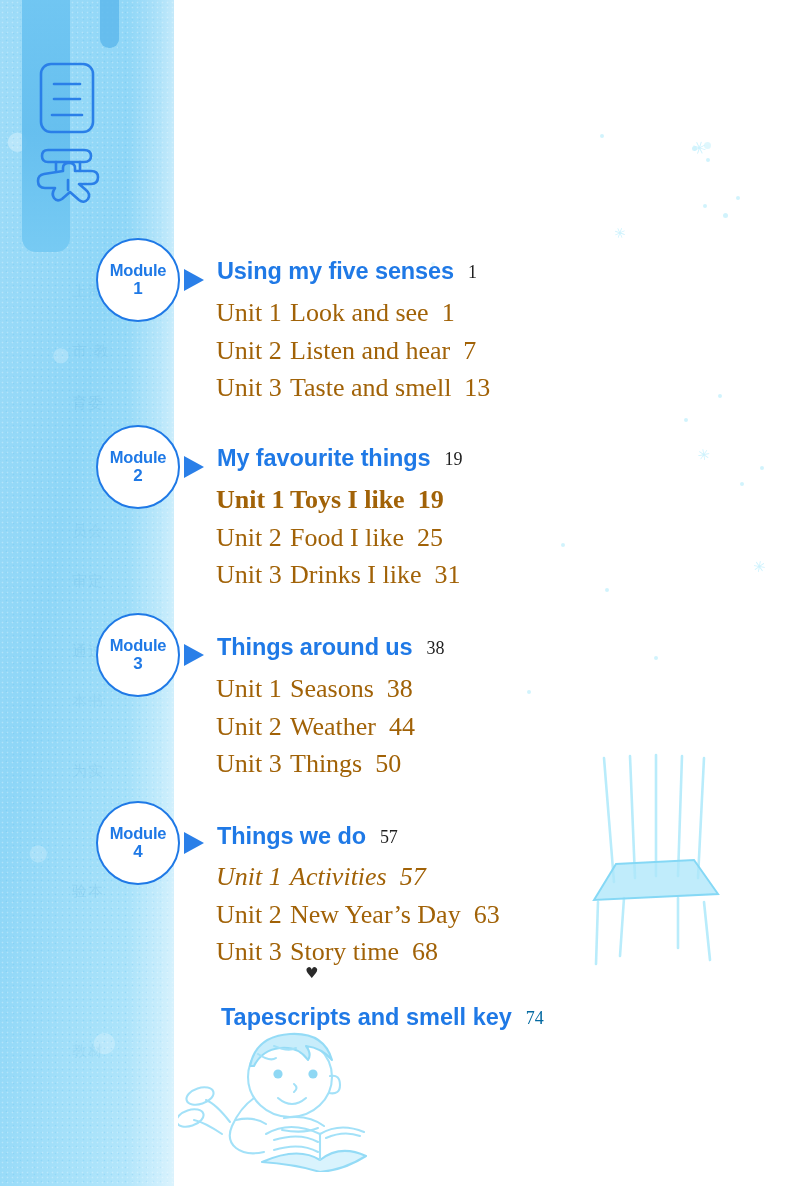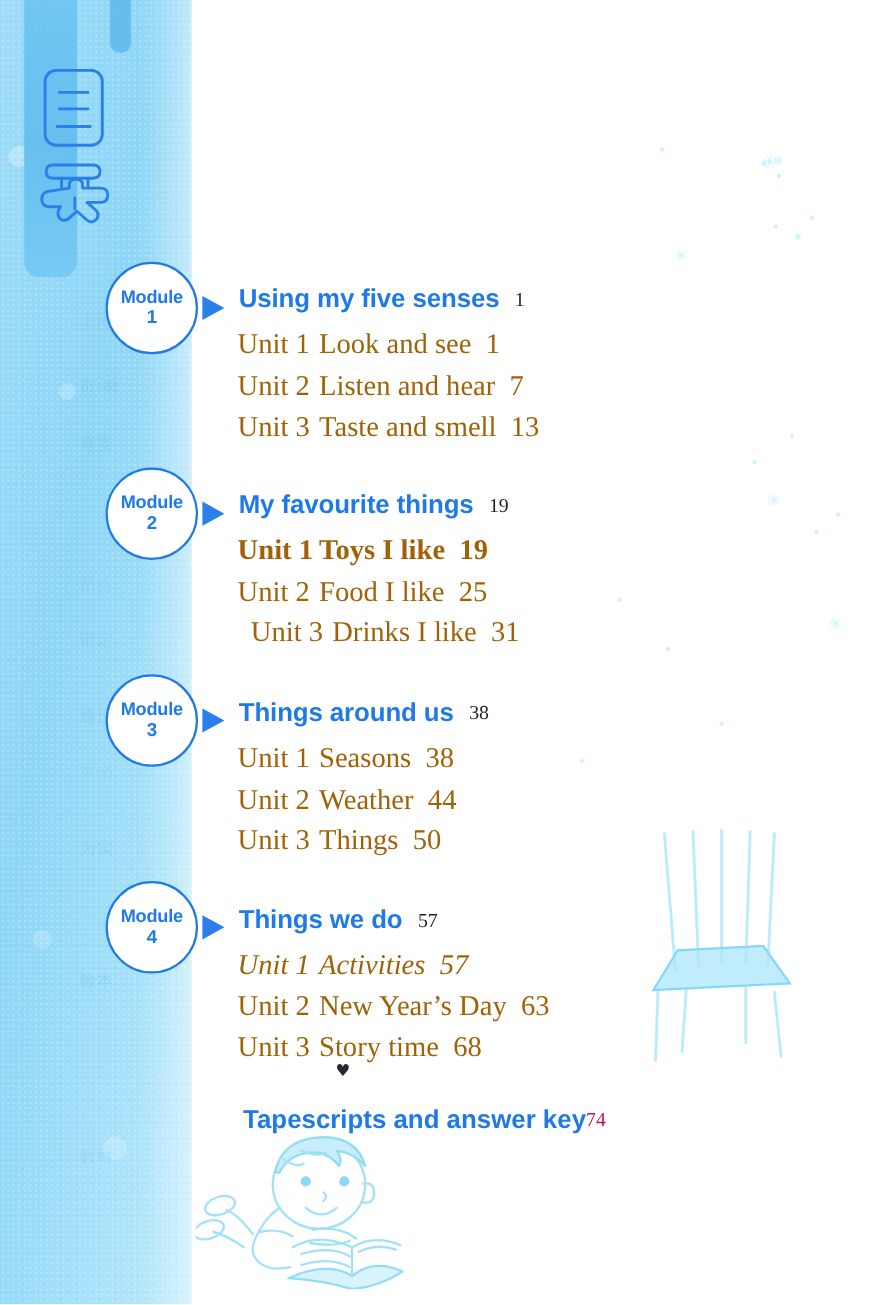--- a/index.html
+++ b/index.html
@@ -197,22 +197,23 @@
     left: 221px; top: 1004px;
     font-family: "Liberation Sans", sans-serif;
     font-weight: bold;
     font-size: 23.5px;
     color: #1f79e6;
     white-space: nowrap;
   }
   .tapescripts .mt-page {
     font-family: "Liberation Serif", serif;
     font-weight: normal;
-    color: #be185d;
+    color: #0369a1;
     font-size: 18px;
+    margin-left: 14px;
     vertical-align: 1px;
   }
 </style>
 </head>
 <body>
 
 <div id="page">
 
   <div class="band"></div>
   <div class="band-noise"></div>
@@ -337,21 +338,21 @@
       <div class="unit-row" style="top: 335.5px;"><span class="u-label">Unit 2</span><span class="u-title">Listen and hear</span><span class="u-page">7</span></div>
       <div class="unit-row" style="top: 373px;"><span class="u-label">Unit 3</span><span class="u-title">Taste and smell</span><span class="u-page">13</span></div>
       <div class="mod-circle" style="top: 425px;">
         <span class="mc-word">Module</span>
         <span class="mc-num">2</span>
       </div>
       <div class="mod-arrow" style="top: 456px;"></div>
       <div class="mod-title" style="top: 445px;"><span>My favourite things</span><span class="mt-page">19</span></div>
       <div class="unit-row" style="top: 485px; font-weight: bold;"><span class="u-label">Unit 1</span><span class="u-title">Toys I like</span><span class="u-page">19</span></div>
       <div class="unit-row" style="top: 522.5px;"><span class="u-label">Unit 2</span><span class="u-title">Food I like</span><span class="u-page">25</span></div>
-      <div class="unit-row" style="top: 560px; margin-left: 12px;"><span class="u-label">Unit 3</span><span class="u-title">Drinks I like</span><span class="u-page">31</span></div>
+      <div class="unit-row" style="top: 560px;"><span class="u-label">Unit 3</span><span class="u-title">Drinks I like</span><span class="u-page">31</span></div>
       <div class="mod-circle" style="top: 613px;">
         <span class="mc-word">Module</span>
         <span class="mc-num">3</span>
       </div>
       <div class="mod-arrow" style="top: 644px;"></div>
       <div class="mod-title" style="top: 634px;"><span>Things around us</span><span class="mt-page">38</span></div>
       <div class="unit-row" style="top: 674px;"><span class="u-label">Unit 1</span><span class="u-title">Seasons</span><span class="u-page">38</span></div>
       <div class="unit-row" style="top: 711.5px;"><span class="u-label">Unit 2</span><span class="u-title">Weather</span><span class="u-page">44</span></div>
       <div class="unit-row" style="top: 749px;"><span class="u-label">Unit 3</span><span class="u-title">Things</span><span class="u-page">50</span></div>
       <div class="mod-circle" style="top: 801px;">
@@ -361,16 +362,16 @@
       <div class="mod-arrow" style="top: 832px;"></div>
       <div class="mod-title" style="top: 823px;"><span>Things we do</span><span class="mt-page">57</span></div>
       <div class="unit-row" style="top: 862px; font-style: italic;"><span class="u-label">Unit 1</span><span class="u-title">Activities</span><span class="u-page">57</span></div>
       <div class="unit-row" style="top: 899.5px;"><span class="u-label">Unit 2</span><span class="u-title">New Year’s Day</span><span class="u-page">63</span></div>
       <div class="unit-row" style="top: 937px;"><span class="u-label">Unit 3</span><span class="u-title">Story time</span><span class="u-page">68</span></div>
     </div>
 
   <div class="heart-bullet">♥</div>
 
   <div class="tapescripts">
-    <span>Tapescripts and answer key</span><span class="mt-page">74</span>
+    <span>Tapescripts and smell key</span><span class="mt-page">74</span>
   </div>
 
 </div>
 
 </body></html>

